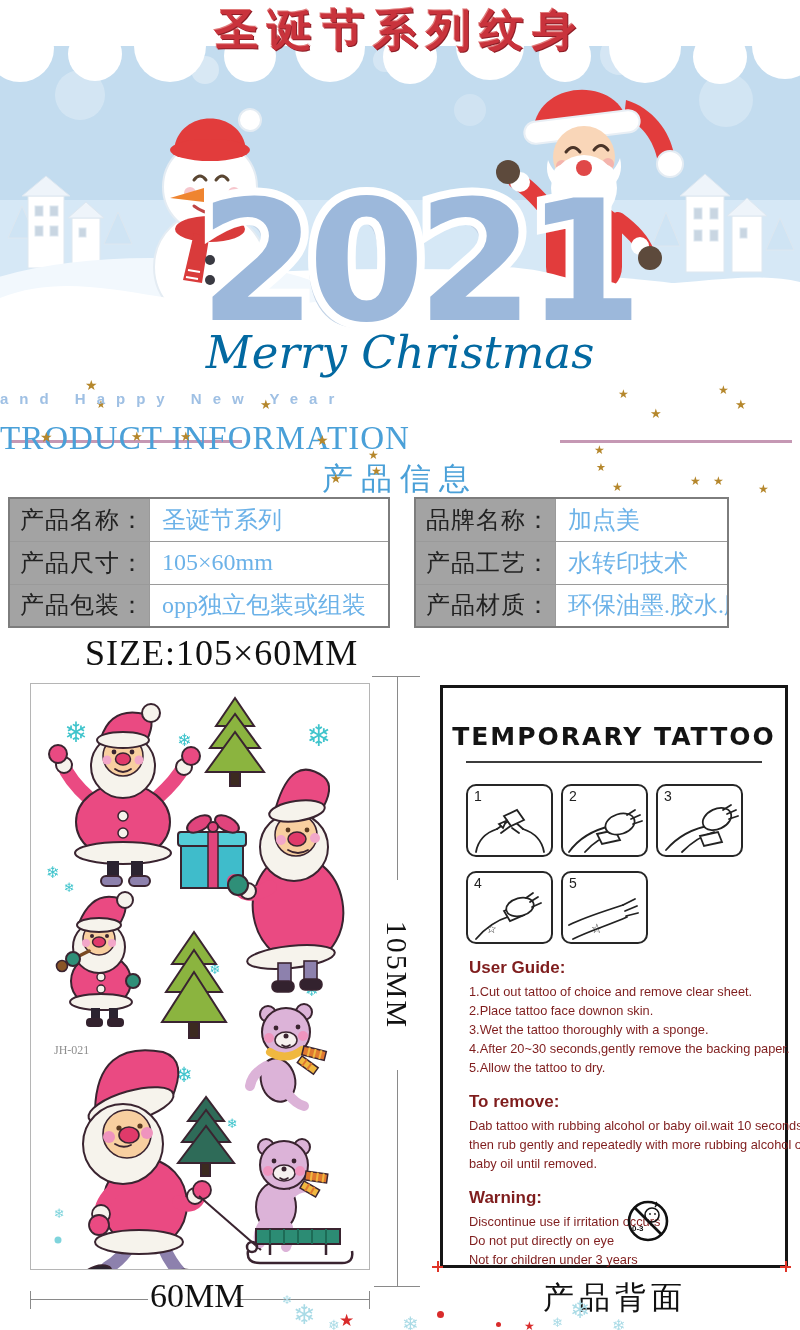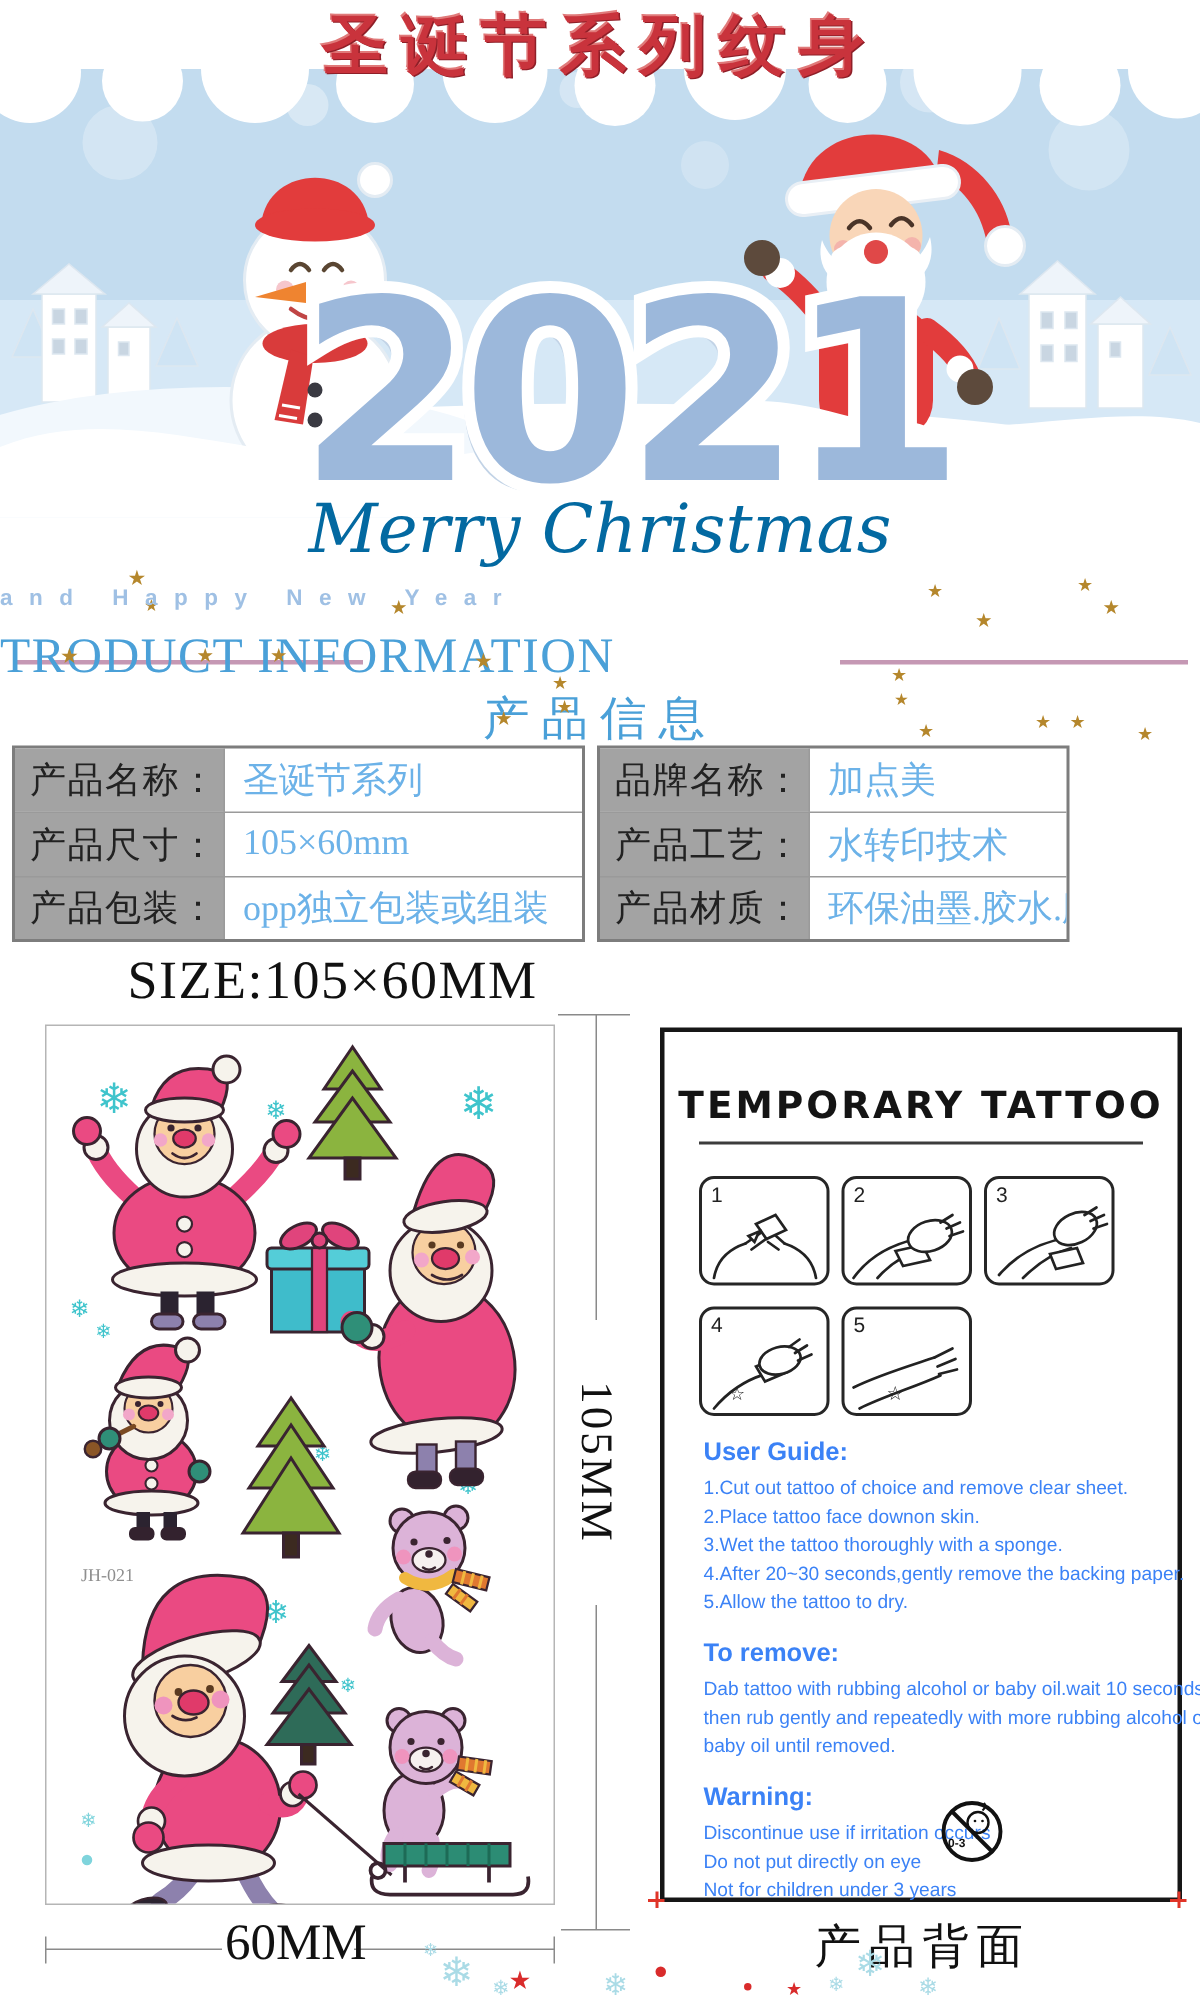--- a/index.html
+++ b/index.html
@@ -30,21 +30,21 @@
   .sec-en{position:absolute;left:0;top:420px;width:100%;z-index:2;
       font-family:"Liberation Serif",serif;font-size:33px;color:#4aa0d8;letter-spacing:1px}
   .sec-zh{position:absolute;left:0;top:458px;width:100%;text-align:center;z-index:2;
       font-family:"Liberation Serif",serif;font-size:31px;color:#4aa0d8;letter-spacing:8px}
 
   
   .info-table{position:absolute;top:497px;height:131px;border:2px solid #7d7d7d;background:#fff;
       display:grid;grid-template-columns:140px 1fr;grid-auto-rows:1fr;
       font-family:"Liberation Serif",serif;font-size:24px;z-index:2}
   .t-left{left:8px;width:382px}
-  .t-right{left:398px;width:315px}
+  .t-right{left:414px;width:315px}
   .cell{display:flex;align-items:center;border-top:1px solid #9a9a9a;overflow:hidden}
   .cell.r1{border-top:none}
   .lab{background:#a3a3a3;color:#222;padding-left:10px;border-right:1px solid #9a9a9a;letter-spacing:1px}
   .val{color:#6cb2e8;padding-left:12px;white-space:nowrap}
 
   .size-heading{position:absolute;left:85px;top:632px;z-index:2;
       font-family:"Liberation Serif",serif;font-size:36px;color:#111;letter-spacing:1px}
 
   
   .sheet{position:absolute;left:30px;top:683px;width:340px;height:587px;background:#fff;
@@ -63,21 +63,21 @@
   .card{position:absolute;left:440px;top:685px;width:348px;height:583px;background:#fff;
       border:3px solid #161616;z-index:2}
   .card-title{margin-top:34px;text-align:center;font-family:"DejaVu Sans",sans-serif;
       font-weight:bold;font-size:25px;letter-spacing:2px;color:#141414}
   .card-hr{width:296px;margin:10px auto 0;border:none;border-top:2px solid #3c3c3c}
   .stepbox{position:absolute;width:87px;height:73px;border:2px solid #262626;border-radius:10px;background:#fff}
   .s1{left:23px;top:96px}.s2{left:118px;top:96px}.s3{left:213px;top:96px}
   .s4{left:23px;top:183px}.s5{left:118px;top:183px}
   .stepnum{position:absolute;left:6px;top:2px;font-size:14px;color:#222}
   .step-svg{position:absolute;left:2px;top:14px}
-  .card-text{position:absolute;left:26px;right:8px;top:270px;color:#3b82f6}
+  .card-text{position:absolute;left:26px;right:8px;top:270px;color:#7f1d1d}
   .ct-h{font-weight:bold;font-size:17px;margin:0 0 4px}
   .ct-line{font-size:12.8px;line-height:19px;white-space:nowrap}
   .ct-gap{height:15px}
   .warn-wrap{position:relative}
   .noage{position:absolute;left:156px;top:10px}
   .plus{position:absolute;width:11px;height:11px;z-index:4}
   .plus::before{content:"";position:absolute;left:5px;top:0;width:2px;height:11px;background:#e03428}
   .plus::after{content:"";position:absolute;left:0;top:5px;width:11px;height:2px;background:#e03428}
 
   .back-caption{position:absolute;left:440px;top:1277px;width:350px;text-align:center;z-index:3;

